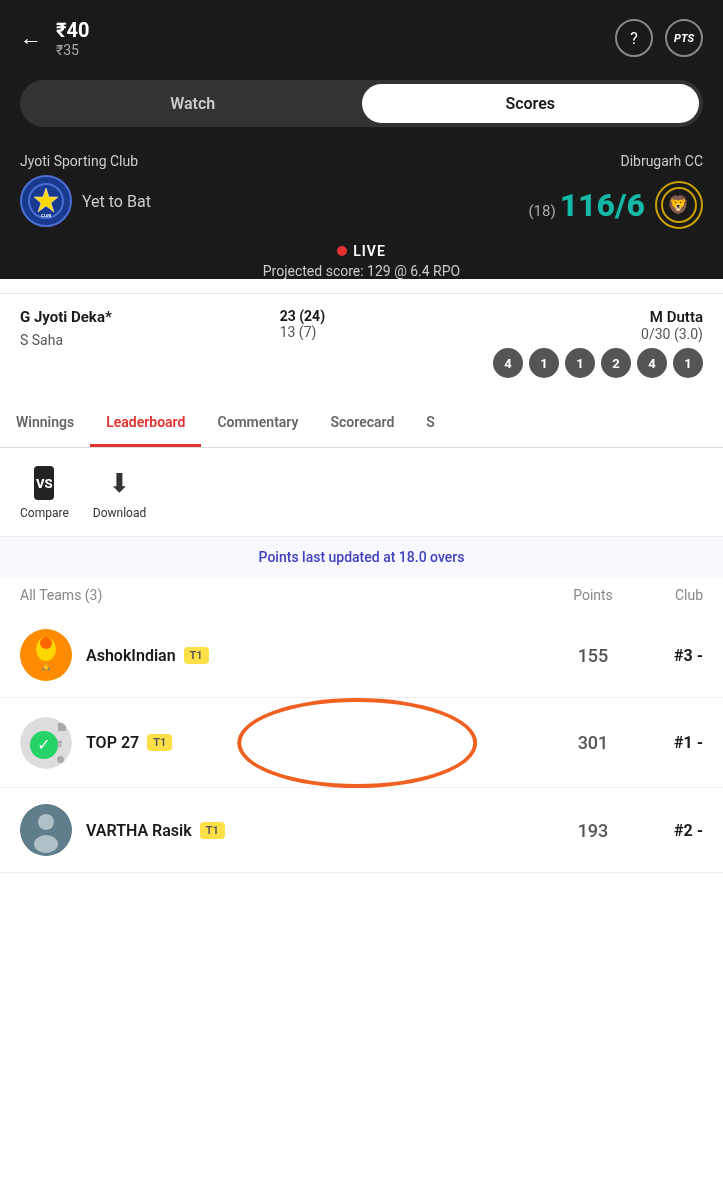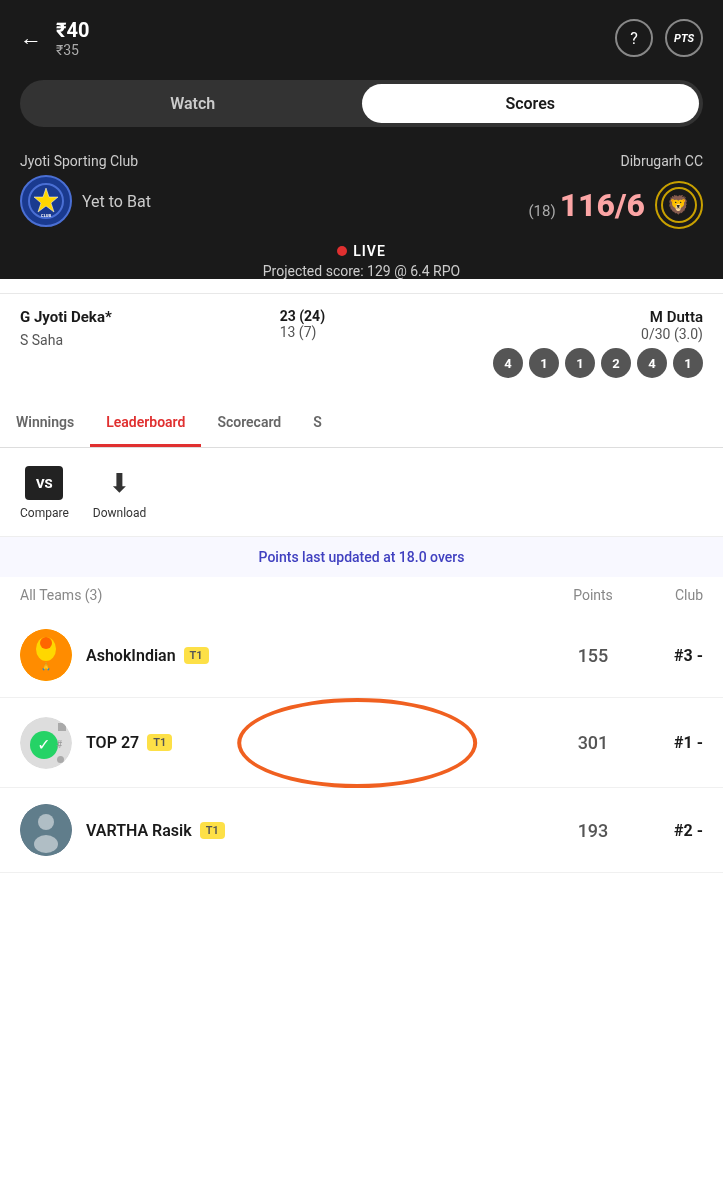--- a/index.html
+++ b/index.html
@@ -158,21 +158,21 @@
     .score-text {
       text-align: right;
     }
 
     .score-overs {
       color: #aaa;
       font-size: 15px;
     }
 
     .score-main {
-      color: #fca5a5;
+      color: #14b8a6;
       font-size: 32px;
       font-weight: 800;
     }
 
     .team-logo-right {
       width: 48px;
       height: 48px;
       border-radius: 50%;
       background: #1a1a1a;
       border: 2px solid #c8a000;
@@ -324,21 +324,21 @@
 
     .action-icon-box {
       width: 42px;
       height: 38px;
       display: flex;
       align-items: center;
       justify-content: center;
     }
 
     .vs-icon {
-      width: 38px;
+      width: 20px;
       height: 34px;
       background: #222;
       border-radius: 4px;
       color: #fff;
       font-size: 13px;
       font-weight: 800;
       display: flex;
       align-items: center;
       justify-content: center;
     }
@@ -578,20 +578,21 @@
         <div class="ball">4</div>
         <div class="ball">1</div>
       </div>
     </div>
   </div>
 </div>
 
 <div class="nav-tabs">
   <div class="nav-tab">Winnings</div>
   <div class="nav-tab active">Leaderboard</div>
+  <div class="nav-tab">Commentary</div>
   <div class="nav-tab">Scorecard</div>
   <div class="nav-tab">S</div>
 </div>
 
 <div class="leaderboard-section">
 
   <div class="action-icons-row">
     <div class="action-icon-btn">
       <div class="action-icon-box">
         <div class="vs-icon">VS</div>

